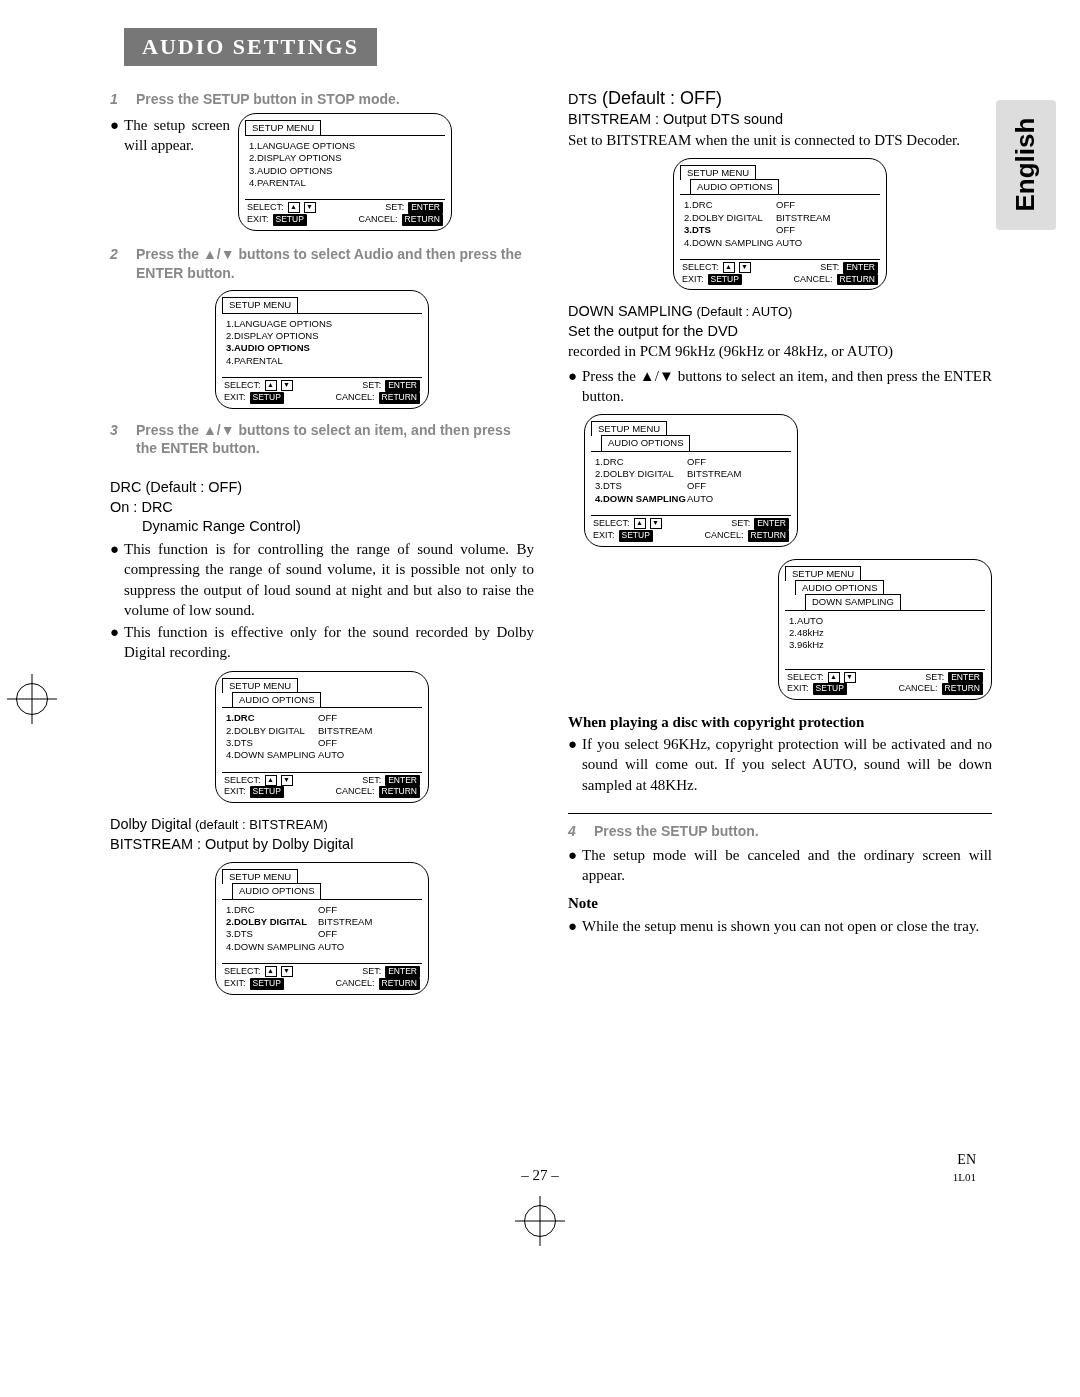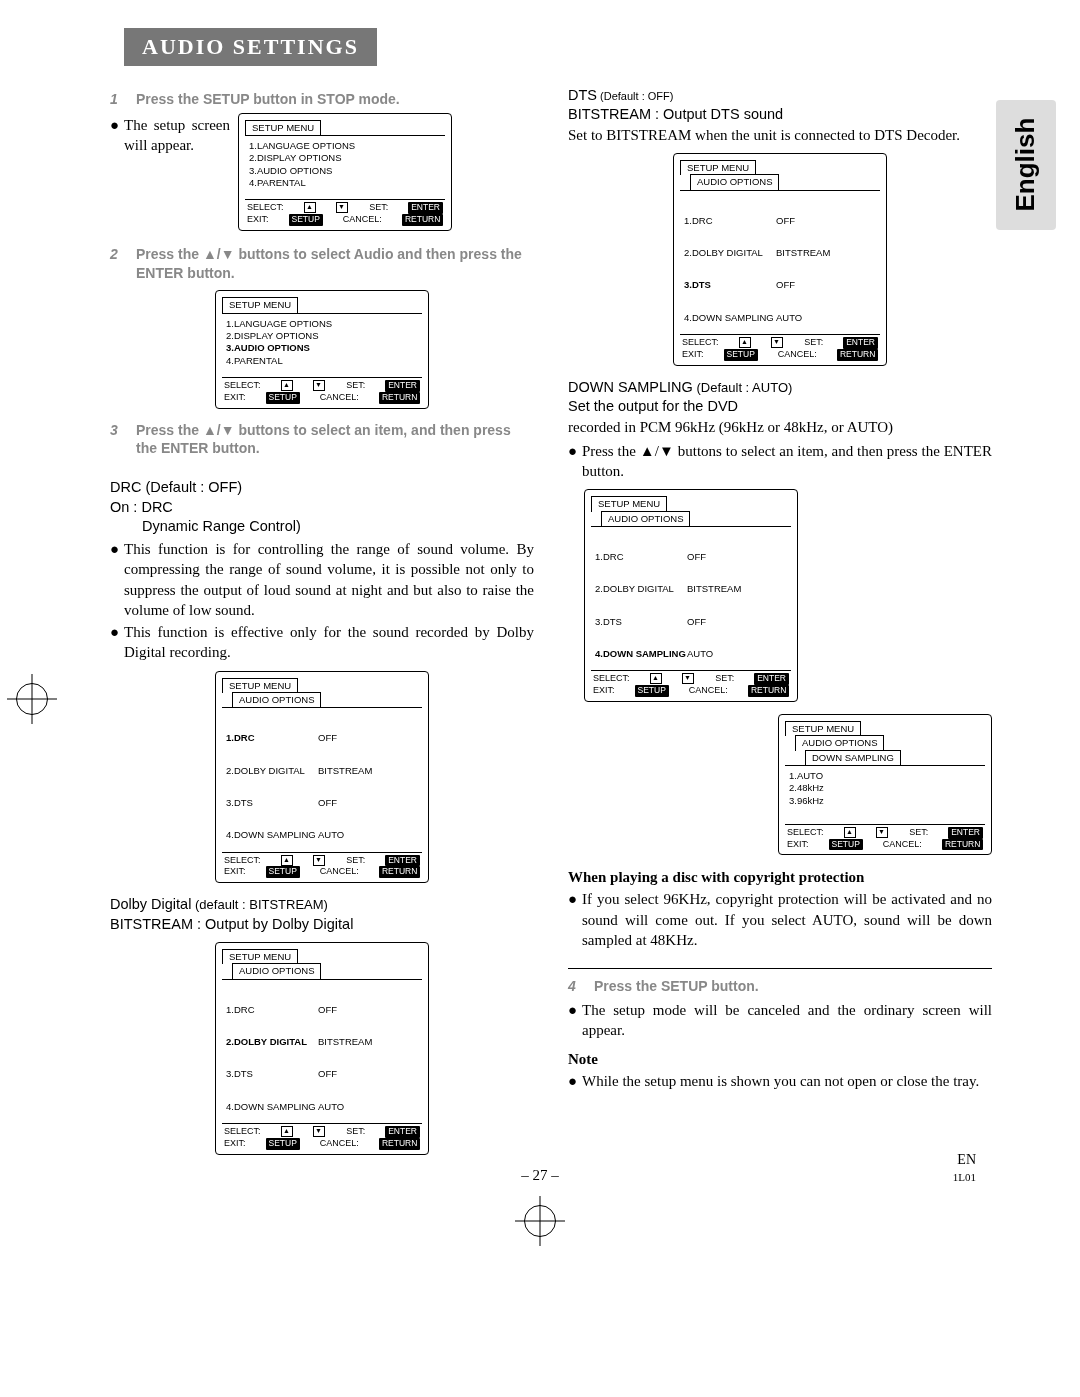--- a/index.html
+++ b/index.html
@@ -71,21 +71,21 @@
   hr.sep {
     border: none;
     border-top: 1.2px solid #000;
     margin: 18px 0 8px;
   }
   
   .osd {
     font-family: Arial, Helvetica, sans-serif;
     font-size: 9.5px;
     border: 1.5px solid #000;
-    border-radius: 4px;
+    border-radius: 18px;
     padding: 6px 6px 2px;
     width: 200px;
     margin: 8px auto 12px;
     line-height: 1.3;
   }
   .osd-title {
     border: 1px solid #000;
     border-bottom: none;
     display: inline-block;
     padding: 1px 6px;
@@ -105,28 +105,28 @@
     display: inline-block;
     padding: 1px 6px;
     margin-left: 20px;
     margin-top: -1px;
   }
   .osd-body {
     border-top: 1px solid #000;
     padding: 4px 4px 10px;
     min-height: 44px;
   }
-  .osd-row { display:flex;margin-top:20px; }
+  .osd-row { display:flex; }
   .osd-row .c1 { width: 92px; }
   .osd-foot {
     border-top: 1px solid #000;
     padding: 2px 2px;
     font-size: 9px;
   }
-  .osd-foot .row { display:flex; justify-content: flex-start; gap:20px;}
+  .osd-foot .row { display:flex; justify-content: flex-start; gap:4px;}
   .btn-inv {
     background: #000;
     color: #fff;
     padding: 0 3px;
     border-radius: 1px;
     font-size: 8.5px;
     display: inline-block;
   }
   .arrowbtn {
     display:inline-block;
@@ -364,21 +364,21 @@
               <span class="btn-inv">RETURN</span>
             </div>
           </div>
       </div>
 
     </div>
 
     <div class="col">
 
       <div class="sans">
-        <span>DTS</span><span style="font-size:11px"> (Default : OFF)</span>
+        <span>DTS</span><span style="font-size:18px"> (Default : OFF)</span>
       </div>
       <div class="sans">BITSTREAM : Output DTS sound</div>
       <div style="text-align:justify">Set to BITSTREAM when the unit is connected to DTS Decoder.</div>
 
       <div class="osd">
         <div class="osd-title">SETUP MENU</div><br>
         <div class="osd-sub">AUDIO OPTIONS</div>
         <div class="osd-body">
           <div class="osd-row">
               <span class="c1">1.DRC</span>

